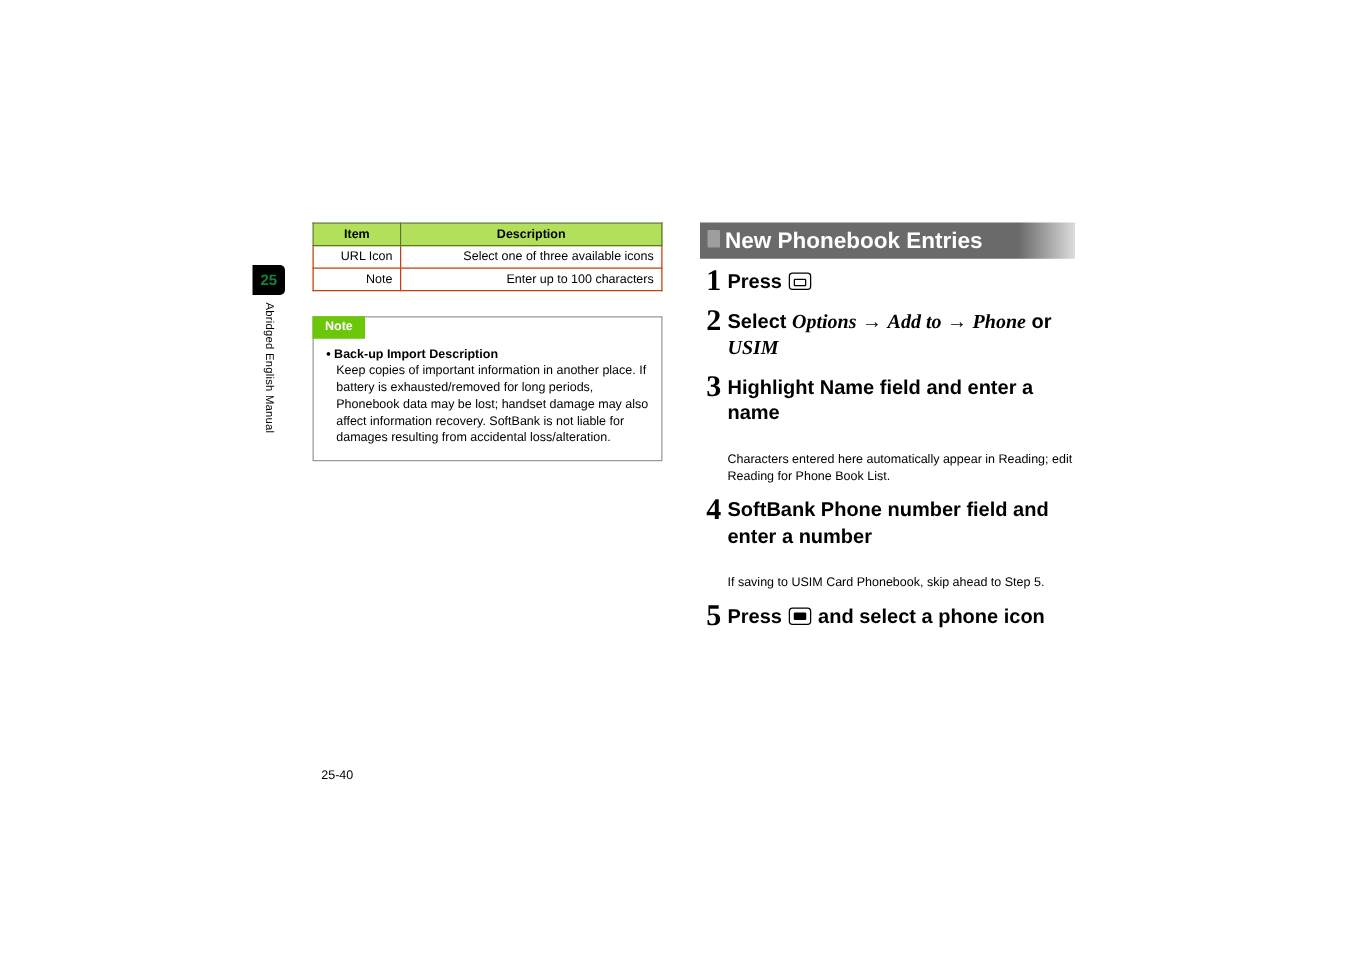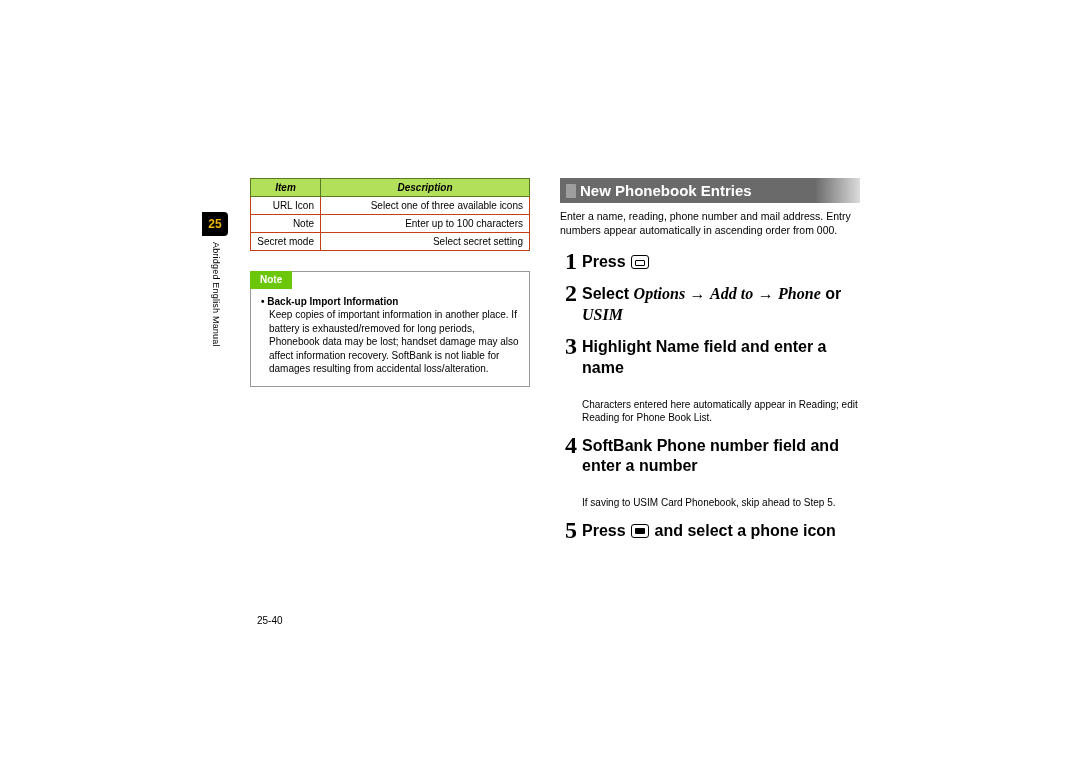--- a/index.html
+++ b/index.html
@@ -11,21 +11,21 @@
     width: 676px;
     height: 456px;
   }
   .chapter-tab {
     position: absolute;
     left: 0;
     top: 42px;
     width: 26px;
     height: 24px;
     background: #000;
-    color: #eab308;
+    color: #15803d;
     font-weight: bold;
     font-size: 12px;
     display: flex;
     align-items: center;
     justify-content: center;
     border-radius: 0 4px 4px 0;
   }
   .side-label {
     position: absolute;
     left: 9px;
@@ -53,21 +53,20 @@
     width: 100%;
     border-collapse: collapse;
     font-size: 10px;
   }
   table.spec th {
     background: #b3e05a;
     border: 1px solid #5a7a20;
     padding: 3px 18px;
     font-weight: bold;
     text-align: center;
-    font-style: italic;
   }
   table.spec td {
     border: 1px solid #c2410c;
     padding: 3px 6px;
     text-align: right;
   }
   table.spec td.item { width: 70px; }
   
   .note-box {
     margin-top: 20px;
@@ -86,21 +85,21 @@
   }
   .note-body { padding: 6px 10px 10px 10px; }
   .note-body .bullet { font-weight: bold; }
   .note-body .bullet::before { content: "• "; }
   .note-body p { margin-left: 8px; }
   
   .sec-header {
     background: linear-gradient(to right, #6a6a6a 0%, #6a6a6a 85%, #dcdcdc 100%);
     color: #fff;
     font-weight: bold;
-    font-size: 15px;
+    font-size: 18px;
     padding: 4px 8px 4px 20px;
     position: relative;
     margin-bottom: 6px;
   }
   .sec-header::before {
     content: "";
     position: absolute;
     left: 6px;
     top: 6px;
     width: 10px;
@@ -195,39 +194,34 @@
       </thead>
       <tbody>
         <tr>
           <td class="item">URL Icon</td>
           <td>Select one of three available icons</td>
         </tr>
         <tr>
           <td class="item">Note</td>
           <td>Enter up to 100 characters</td>
         </tr>
-        <tr>
-          <td class="item">Secret mode</td>
-          <td>Select secret setting</td>
-        </tr>
       </tbody>
     </table>
 
     <div class="note-box">
       <span class="note-tab">Note</span>
       <div class="note-body">
-        <div class="bullet">Back-up Import Information</div>
+        <div class="bullet">Back-up Import Description</div>
         <p>Keep copies of important information in another place. If battery is exhausted/removed for long periods, Phonebook data may be lost; handset damage may also affect information recovery. SoftBank is not liable for damages resulting from accidental loss/alteration.</p>
       </div>
     </div>
   </div>
 
   <div class="right-col">
     <div class="sec-header">New Phonebook Entries</div>
-    <div class="intro">Enter a name, reading, phone number and mail address. Entry numbers appear automatically in ascending order from 000.</div>
 
     <div class="step">
       <div class="step-num">1</div>
       <div class="step-body">
         <div class="step-head">
           <span>Press </span><span class="key nav"></span>
         </div>
       </div>
     </div>
 

